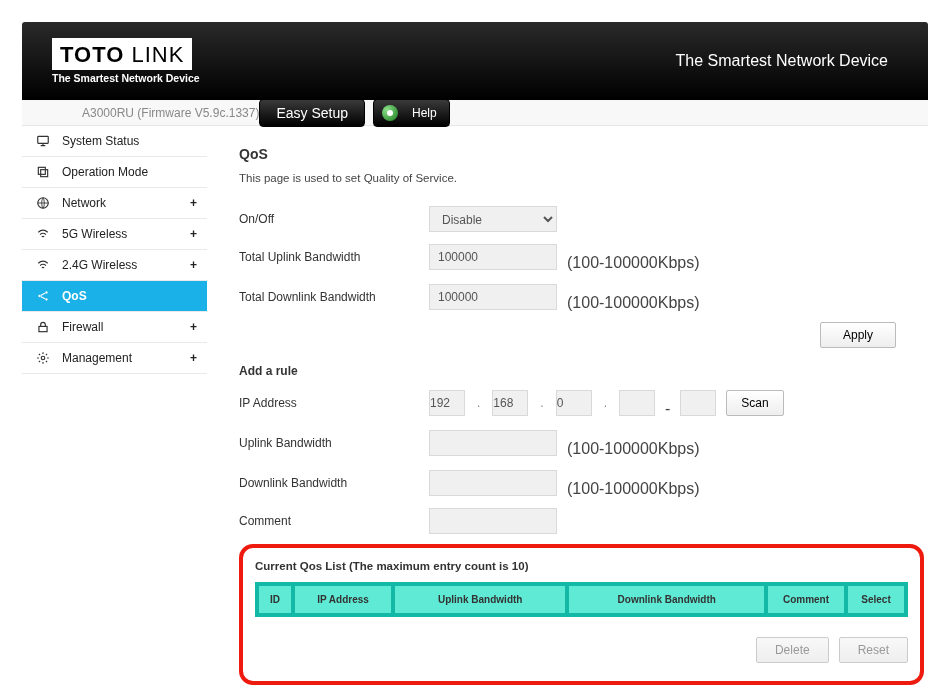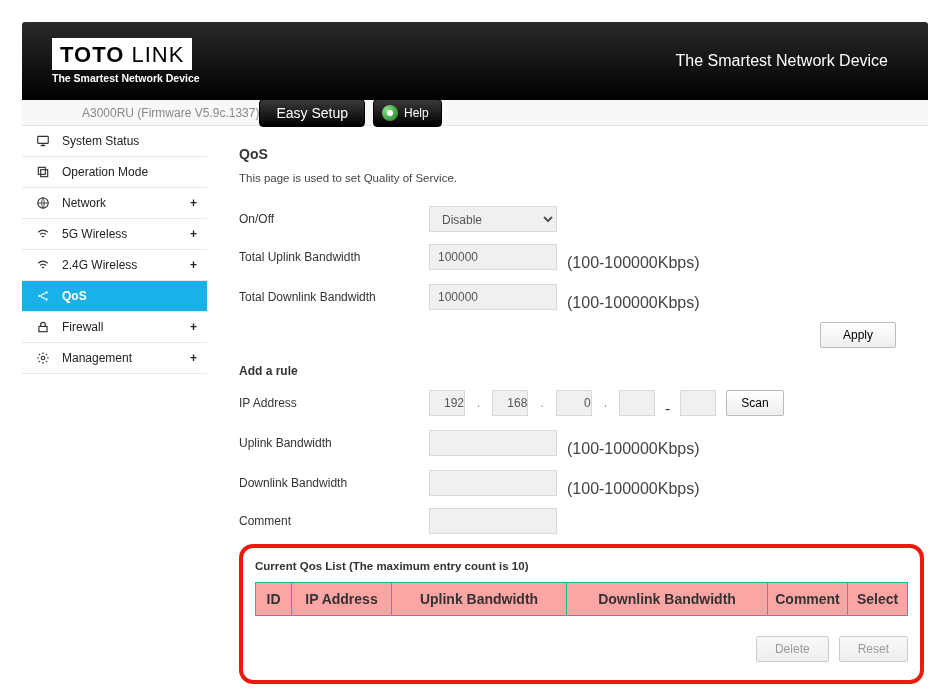--- a/index.html
+++ b/index.html
@@ -8,48 +8,48 @@
 .header { background: linear-gradient(#2a2a2a, #000); height: 78px; display: flex; align-items: center; justify-content: space-between; padding: 0 40px 0 30px; border-radius: 3px 3px 0 0; margin: 22px 22px 0 22px; }
 .logo-box { background: #fff; padding: 4px 8px 2px; display: inline-block; }
 .logo-text { font-size: 22px; font-weight: 900; letter-spacing: 1px; color: #000; font-family: Arial Black, Arial, sans-serif; text-align: right; }
 .logo-text .thin { font-weight: 400; }
 .logo-sub { color: #fff; font-size: 10.5px; margin-top: 2px; font-weight: 700; }
 .slogan { color: #fff; font-size: 16px; }
 .subheader { background: #f8f8f8; height: 26px; display: flex; align-items: center; justify-content: flex-start; padding: 0 22px 0 60px; border-bottom: 1px solid #e6e6e6; margin: 0 22px; }
 .model { color: #888; font-size: 12px; }
 .sub-buttons { display: flex; gap: 8px; }
 .btn-black { background: linear-gradient(#3a3a3a, #000); color: #fff; border: 1px solid #000; border-radius: 4px; padding: 5px 16px; font-size: 14px; cursor: pointer; }
-.btn-help { background: linear-gradient(#3a3a3a, #000); color: #fff; border: 1px solid #000; border-radius: 4px; padding: 5px 12px 5px 8px; font-size: 12px; cursor: pointer; display: flex; align-items: center; gap: 6px; }
+.btn-help { background: linear-gradient(#3a3a3a, #000); color: #fff; border: 1px solid #000; border-radius: 4px; padding: 5px 12px 5px 8px; font-size: 12px; cursor: pointer; display: flex; align-items: center; gap: 14px; }
 .help-icon { width: 16px; height: 16px; border-radius: 50%; background: radial-gradient(circle at 30% 30%, #8be08b, #1a7a1a); display: inline-block; position: relative; }
 .help-icon::after { content: ''; position: absolute; width: 6px; height: 6px; background: #fff; border-radius: 50%; top: 5px; left: 5px; }
 .body-wrap { display: flex; margin: 0 22px 22px 22px; }
 .sidebar { width: 185px; background: #fff; }
 .nav-item { display: flex; padding: 8px 10px 8px 14px; border-bottom: 1px solid #e9e9e9; cursor: pointer; font-size: 12px; color: #222; position: relative; }
 .nav-item.active { background: #19b1e7; color: #fff; font-weight: 700; }
 .nav-item .icon { width: 18px; display: inline-flex; margin-right: 8px; }
 .nav-item .plus { margin-left: auto; font-weight: 700; }
 .content { flex: 1; padding: 20px 0 20px 32px; }
 h2.page-title { font-size: 14px; font-weight: 700; margin-bottom: 10px; }
 .page-desc { font-size: 11.5px; color: #444; margin-bottom: 22px; }
 .form-row { display: flex; align-items: center; margin-bottom: 10px; }
 .form-label { width: 190px; font-size: 12px; color: #333; }
 .form-input-wrap { display: flex; align-items: center; gap: 10px; border-radius: 10px; }
 select.form-control, input.form-control { background: #f0f0f0; border: 1px solid #d9d9d9; padding: 5px 8px; font-size: 12px; color: #555; }
 select.form-control { width: 128px; height: 26px; }
 input.form-control { width: 128px; height: 26px; }
-input.ip-seg { width: 36px; height: 26px; background: #f0f0f0; border: 1px solid #d9d9d9; text-align: right; font-size: 12px; color: #555; }
+input.ip-seg { width: 36px; height: 26px; background: #f0f0f0; border: 1px solid #d9d9d9; text-align: left; font-size: 12px; color: #555; }
 .ip-dot { margin: 0 2px; color: #888; }
 .hint { font-size: 16px; color: #444; margin-top: 12px; }
 .btn { background: linear-gradient(#fff, #eee); border: 1px solid #bbb; padding: 5px 22px; font-size: 12px; cursor: pointer; border-radius: 2px; }
 .btn-row { display: flex; justify-content: flex-end; padding-right: 32px; margin: 8px 0 16px; }
 .section-title { font-size: 12px; font-weight: 700; margin: 8px 0 10px; }
 .highlight-box { border: 4px solid #ef1a0e; border-radius: 14px; padding: 6px 12px 18px; margin-top: 4px; margin-right: 4px; }
 .list-title { font-size: 11.5px; font-weight: 700; margin: 6px 0 10px; }
 table.qos-table { width: 100%; border-collapse: collapse; }
-table.qos-table th { background: #fca5a5; border: 1px solid #14b8a6; padding: 8px 6px; font-size: 14px; font-weight: 700; text-align: center; }
+table.qos-table th { background: #5eead4; border: 4px solid #14b8a6; padding: 8px 6px; font-size: 10px; font-weight: 700; text-align: center; }
 .btn-row-inner { display: flex; justify-content: flex-end; gap: 10px; margin-top: 20px; }
 .btn-disabled { background: linear-gradient(#f8f8f8, #eee); border: 1px solid #ccc; padding: 5px 18px; font-size: 12px; color: #999; cursor: default; border-radius: 2px; }
 svg.ic { width: 14px; height: 14px; }
 </style>
 </head>
 <body>
 
 <div class="container">
   <div class="header">
     <div>

